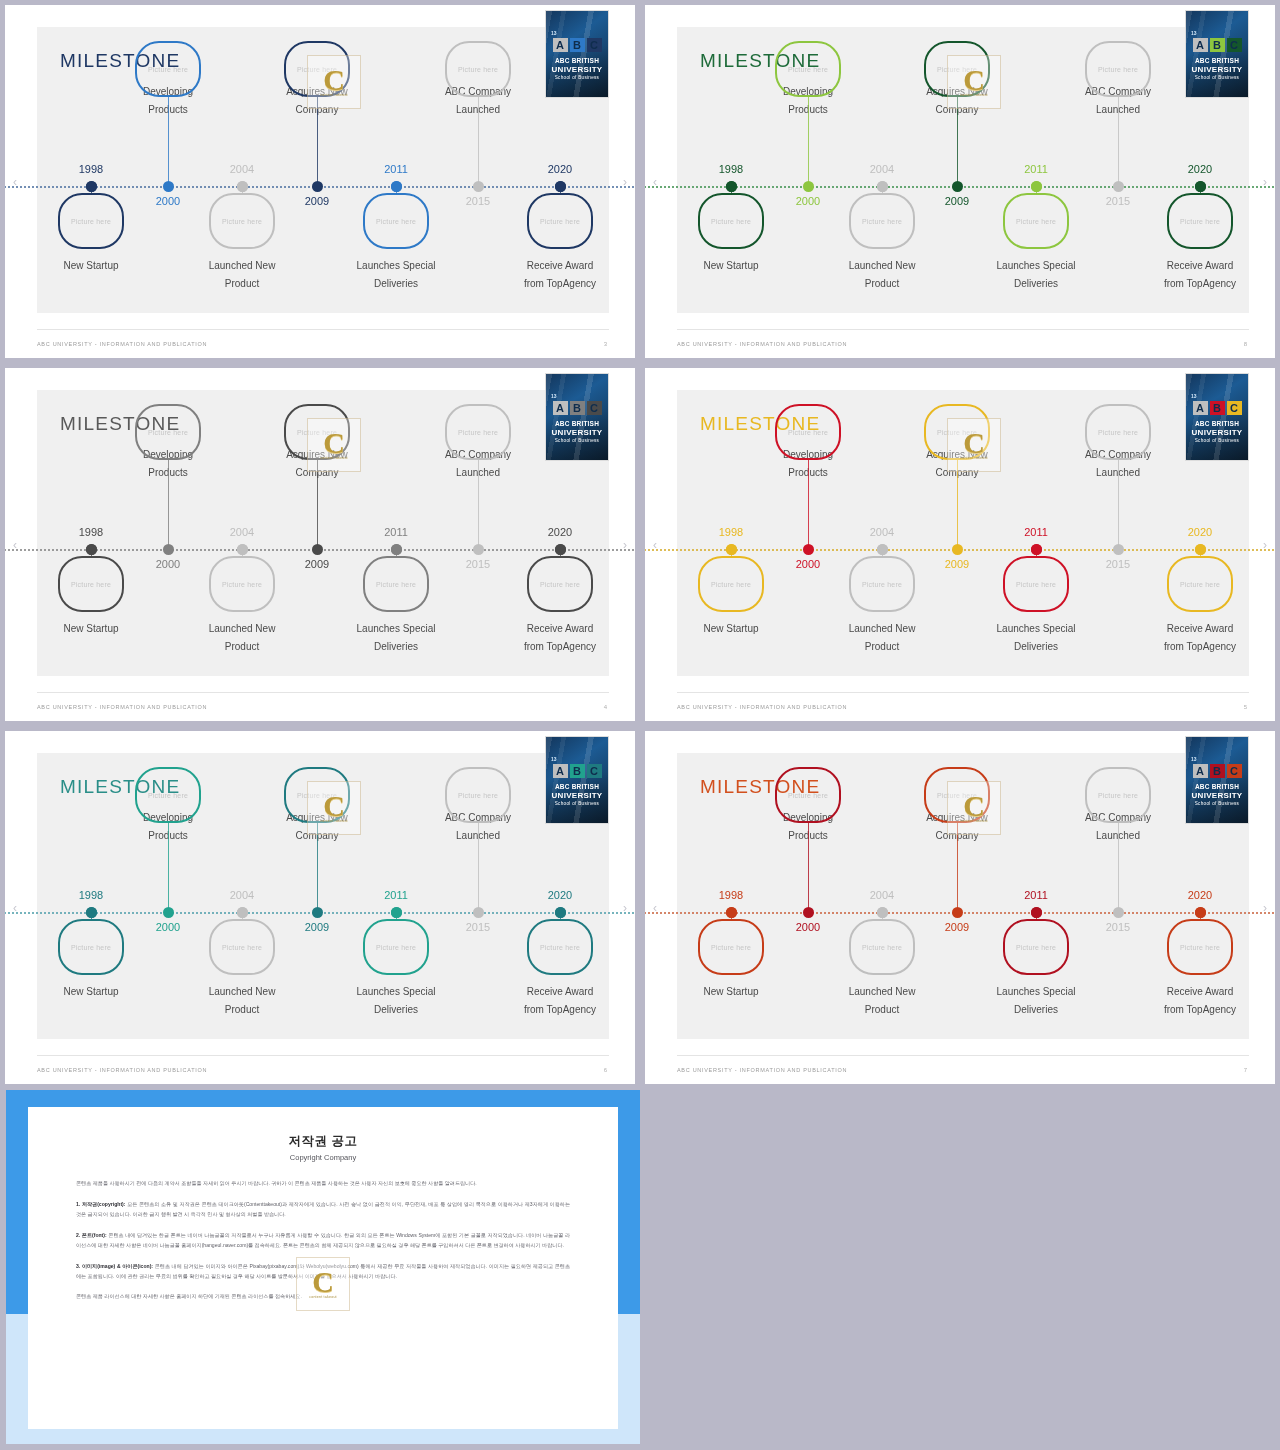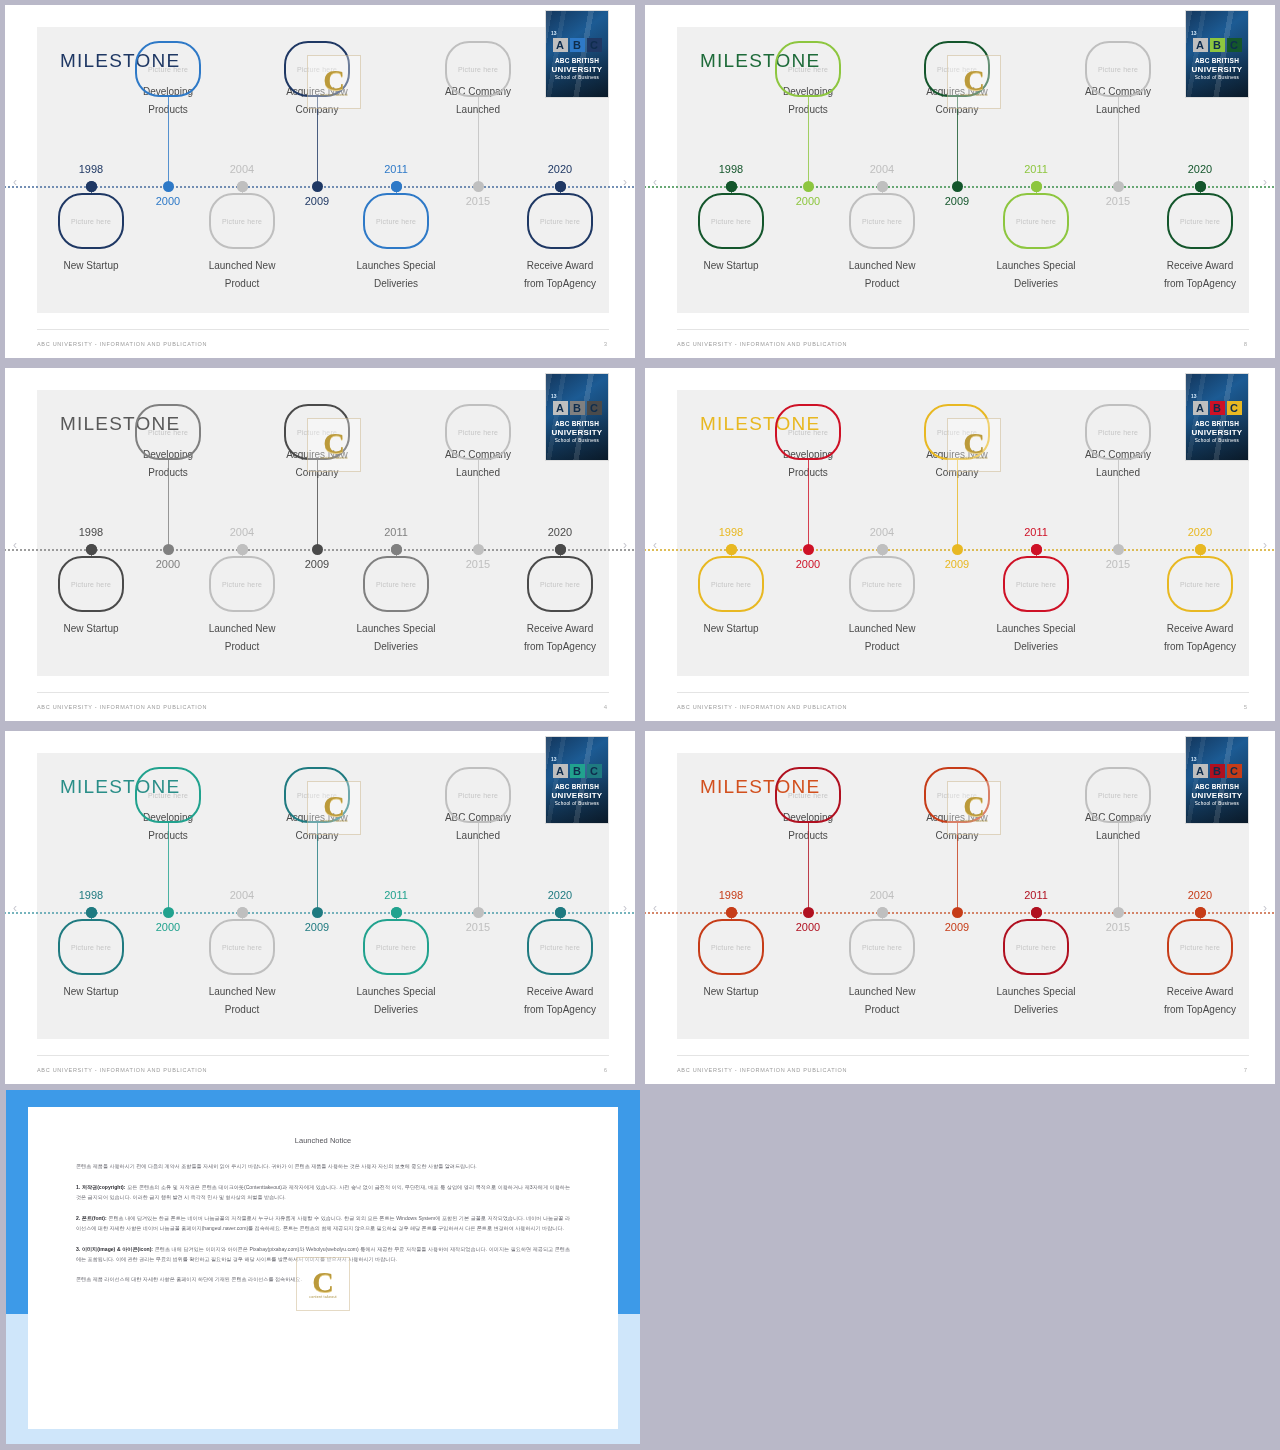--- a/index.html
+++ b/index.html
@@ -860,21 +860,22 @@
           <div class="footer-line"></div>
           <div class="footer-txt">ABC UNIVERSITY - INFORMATION AND PUBLICATION</div>
           <div class="footer-num">7</div>
         </div>
       </div>
     </div>
 
   <div class="copy-outer">
     <div class="copy-halo"></div>
     <div class="copy-doc">
-      <div class="cp-sub">Launched Notice</div>
+      <div class="cp-title">저작권 공고</div>
+      <div class="cp-sub">Copyright Company</div>
       <div class="cp-body">
         <p class="cp-p">콘텐츠 제품을 사용하시기 전에 다음의 계약서 조항들을 자세히 읽어 주시기 바랍니다. 귀하가 이 콘텐츠 제품을 사용하는 것은 사용자 자신의 보호에 중요한 사항을 알려드립니다.</p>
         <p class="cp-p">
           <b>1. 저작권(copyright):</b>
           <span>모든 콘텐츠의 소유 및 저작권은 콘텐츠 테이크아웃(Contenttakeout)과 제작자에게 있습니다. 사전 승낙 없이 금전적 이익, 무단전재, 배포 등 상업에 영리 목적으로 이용하거나 제3자에게 이용하는 것은 금지되어 있습니다. 이러한 금지 행위 발견 시 즉각적 민사 및 형사상의 처벌을 받습니다.</span>
         </p>
         <p class="cp-p">
           <b>2. 폰트(font):</b>
           <span>콘텐츠 내에 담겨있는 한글 폰트는 네이버 나눔글꼴의 저작물로서 누구나 자유롭게 사용할 수 있습니다. 한글 외의 모든 폰트는 Windows System에 포함된 기본 글꼴로 저작되었습니다. 네이버 나눔글꼴 라이선스에 대한 자세한 사항은 네이버 나눔글꼴 홈페이지(hangeul.naver.com)를 접속하세요. 폰트는 콘텐츠의 함께 제공되지 않으므로 필요하실 경우 해당 폰트를 구입하셔서 다른 폰트로 변경하여 사용하시기 바랍니다.</span>
         </p>

